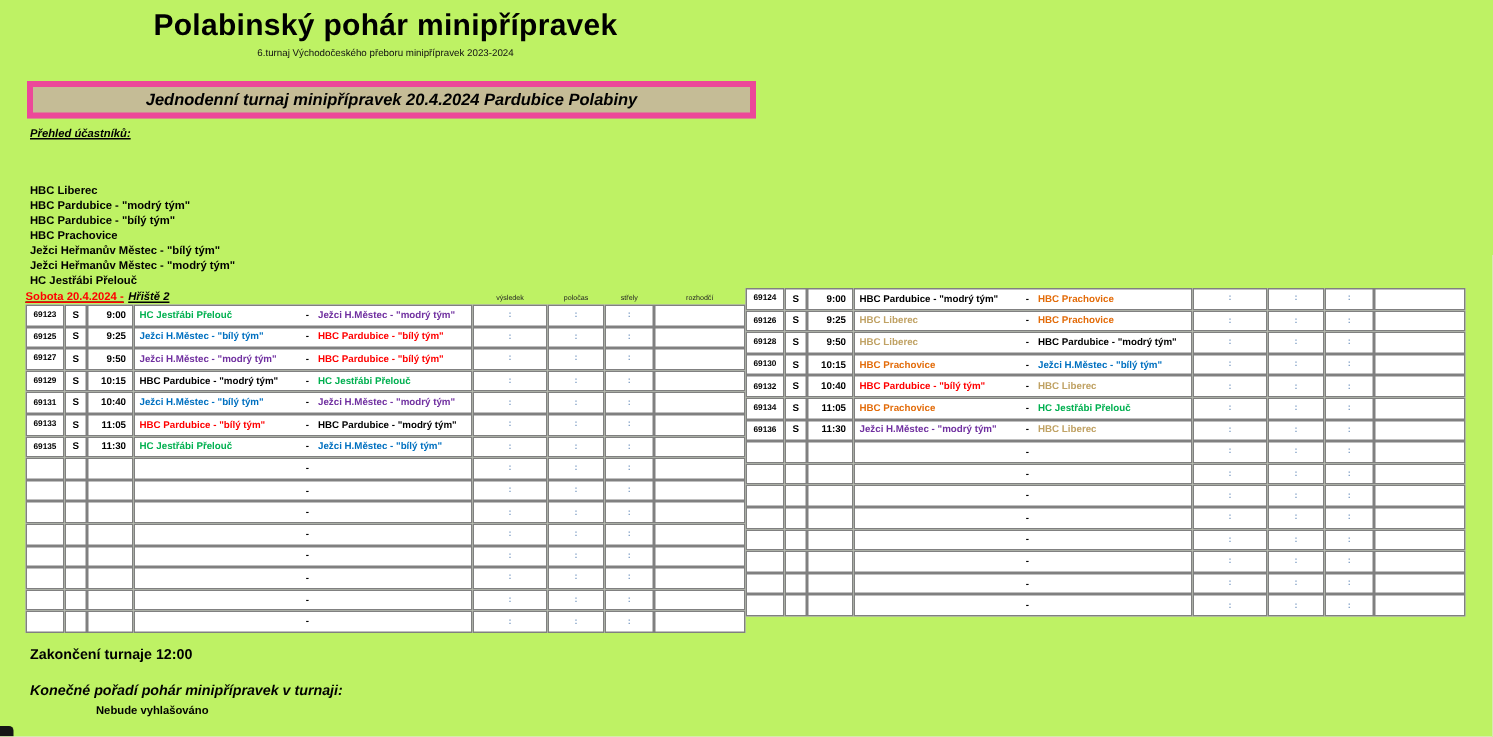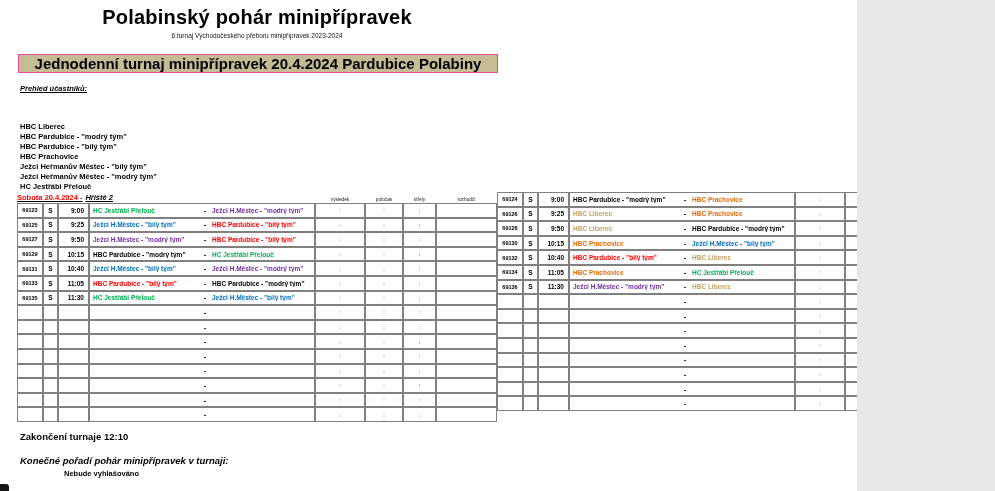--- a/index.html
+++ b/index.html
@@ -1,45 +1,45 @@
 <!DOCTYPE html>
 <html><head>
 <meta charset="utf-8">
 <style>
   html,body { margin:0; padding:0; background:#e8e8e8; }
   .page {
-    position:relative; width:857px; height:491px; background:#ffffff;
+    position:relative; width:995px; height:491px; background:#bef264;
     font-family:"Liberation Sans", sans-serif; overflow:hidden; color:#000;
   }
 
   
   .header-block { position:absolute; left:18px; top:6px; width:478px; text-align:center; }
   .title { font-size:20px; font-weight:bold; letter-spacing:.2px; }
   .subtitle { font-size:6.5px; margin-top:3px; color:#111; }
 
   .banner {
     position:absolute; left:18px; top:54px; width:478px; height:17px;
-    border:1px solid #ec4899; display:flex; align-items:center; justify-content:center;
-    font-size:15px; font-weight:bold; 
+    border:4px solid #ec4899; display:flex; align-items:center; justify-content:center;
+    font-size:11px; font-weight:bold; font-style:italic;
   }
 
   
   .participants { position:absolute; left:20px; top:84px; }
   .participants-heading { font-size:7.5px; font-weight:bold; font-style:italic; text-decoration:underline; margin-bottom:29px; }
   .participant { font-size:7.5px; font-weight:bold; line-height:10px; white-space:nowrap; }
 
   
   .schedule-block { position:absolute; top:192px; width:480px; }
   #table1 { left:17px; } #table2 { left:497px; }
   .block-header {
     display:grid; grid-template-columns:26px 15px 31px 226px 50px 38px 33px 61px;
     height:10px; align-items:end; margin-bottom:1px;
   }
   .date-title { grid-column:1/5; font-size:7.5px; font-weight:bold; text-decoration:underline; white-space:nowrap; }
-  .date-red { margin-right:3px; }
+  .date-red { margin-right:3px;text-decoration:underline; }
   .venue { font-style:italic; color:#000; }
   .col-label { font-size:5px; text-align:center; transform:scale(.95); color:#222; }
 
   .grid-row { display:grid; grid-template-columns:26px 15px 31px 226px 50px 38px 33px 61px; height:14.6px; }
   .cell {
     border:1px solid #808080; background:#fff; box-sizing:border-box;
     display:flex; align-items:center; overflow:hidden;
     font-weight:bold; font-size:6.5px; white-space:nowrap;
   }
   .cell.num  { justify-content:center; font-size:5.5px; }
@@ -513,18 +513,18 @@
             <span class="away"></span>
           </div>
           <div class="cell score" style="color: rgb(124, 156, 196);">:</div>
           <div class="cell score" style="color: rgb(124, 156, 196);">:</div>
           <div class="cell score" style="color: rgb(124, 156, 196);">:</div>
           <div class="cell ref"></div>
         </div>
       </div>
   </div>
 
-  <div class="closing">Zakončení turnaje 12:10</div>
+  <div class="closing">Zakončení turnaje 12:00</div>
   <div class="standings-heading">Konečné pořadí pohár minipřípravek v turnaji:</div>
   <div class="standings-value">Nebude vyhlašováno</div>
   <div class="corner-artifact"></div>
 
 </div>
 
 </body></html>

